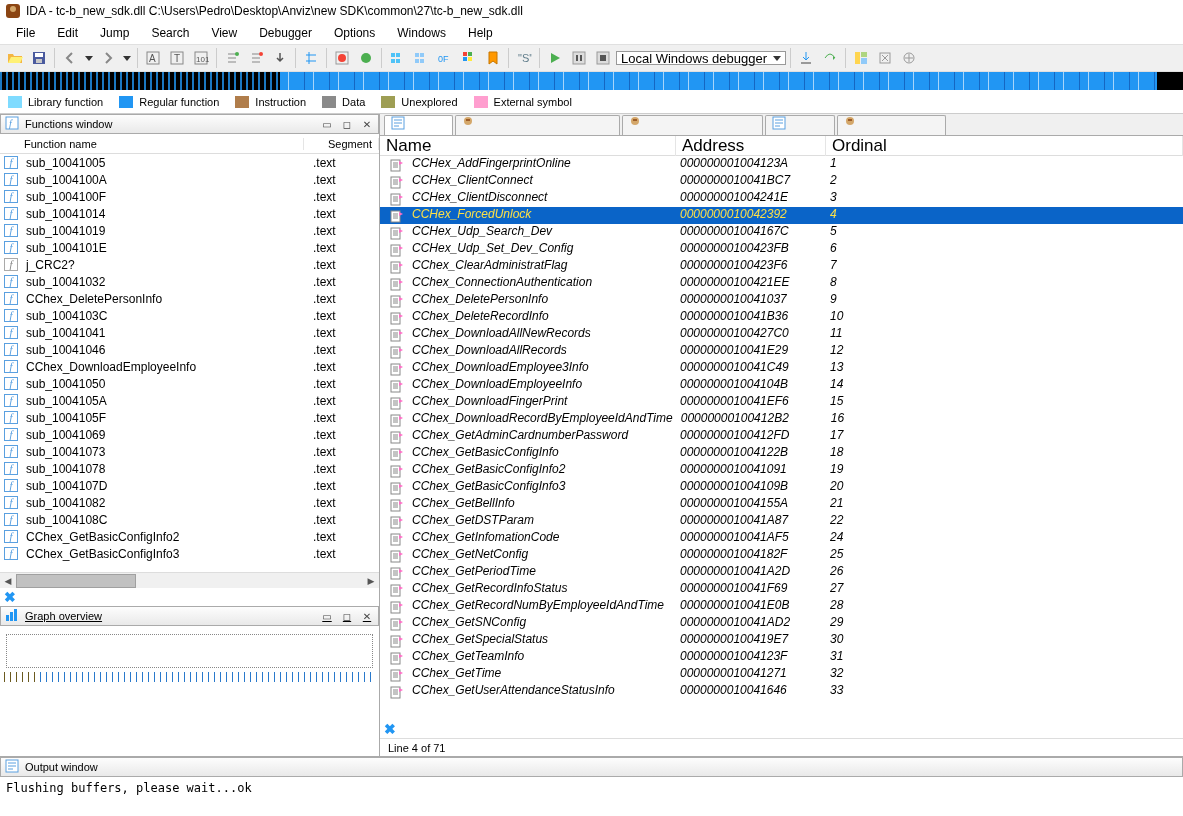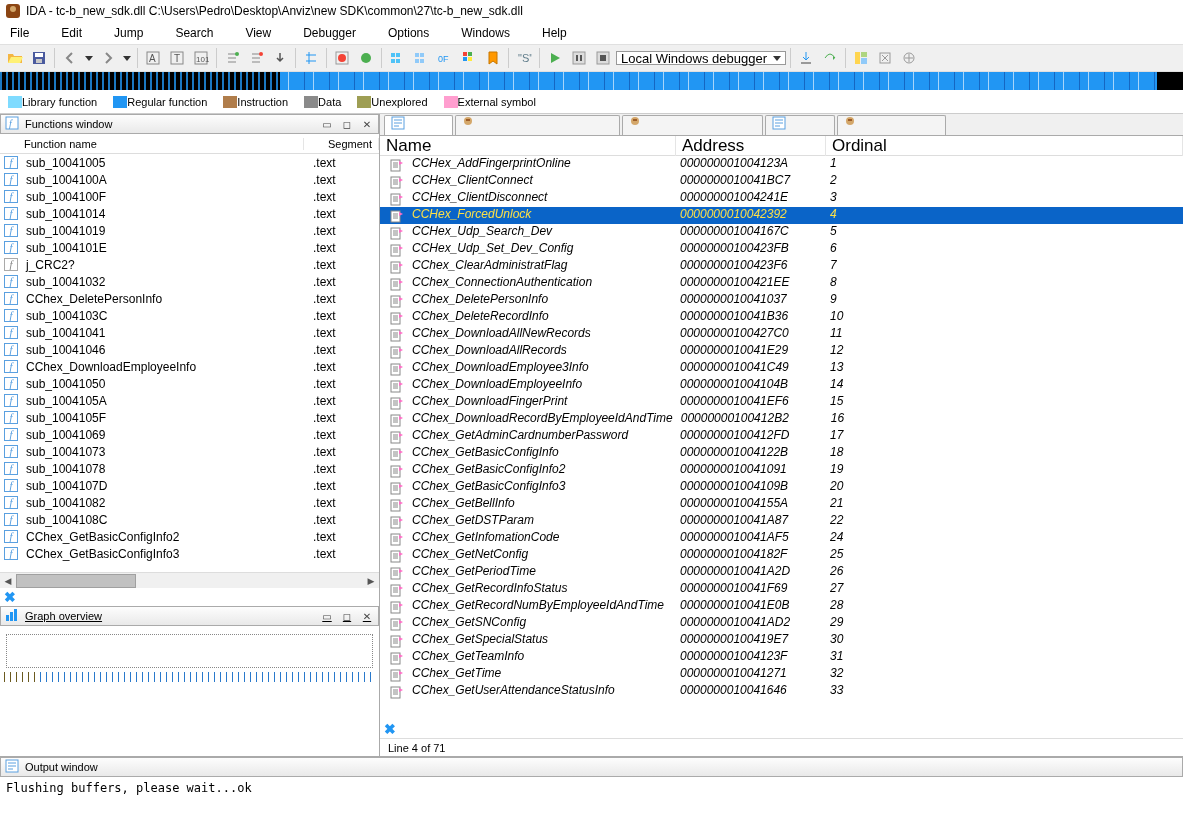--- a/index.html
+++ b/index.html
@@ -1,35 +1,35 @@
 <!DOCTYPE html>
 <html><head>
 <meta charset="utf-8">
 <style>
 * { margin:0; padding:0; box-sizing:border-box; }
 body { font-family:"Segoe UI",Tahoma,sans-serif; font-size:12px; color:#000; background:#fff; width:1183px; height:816px; overflow:hidden; display:flex; flex-direction:column; }
 .titlebar { height:22px; background:#fff; display:flex; align-items:center; padding:0 6px; gap:6px; }
 .titlebar .app-icon { width:14px; height:14px; background:#8b4513; border-radius:3px; position:relative; }
 .titlebar .app-icon::after{content:"";position:absolute;top:2px;left:4px;width:6px;height:6px;background:#d4a76a;border-radius:50%;}
 .titlebar-text { font-size:12px; }
-.menubar { height:22px; display:flex; align-items:center; padding:0 0; gap:12px; }
+.menubar { height:22px; display:flex; align-items:center; padding:0 6px; gap:2px; }
 .menubar-item { padding:2px 10px; cursor:default; }
 .toolbar { height:28px; background:#f0f0f0; border-top:1px solid #e0e0e0; border-bottom:1px solid #e0e0e0; display:flex; align-items:center; padding:0 4px; gap:2px; }
 .tbtn { width:22px; height:22px; display:flex; align-items:center; justify-content:center; cursor:default; }
 .tsep { width:1px; height:20px; background:#ccc; margin:0 2px; }
 .tbtn svg { width:16px; height:16px; }
 .combo-debugger { height:14px; min-width:160px; border:1px solid #999; background:#fff; display:flex; align-items:center; padding:0 4px; font-size:13px; gap:6px;}
 .navbar { height:18px; display:flex; }
 .navbar .black { background:#000; flex:0 0 280px; position:relative;}
 .navbar .black::before{content:"";position:absolute;inset:0;background:repeating-linear-gradient(90deg,#2196f3 0 2px,#000 2px 6px),repeating-linear-gradient(90deg,#000 0 14px,#9e8a3c 14px 16px);mix-blend-mode:screen;opacity:0.8;}
 .navbar .blue { background:#2196f3; flex:1; position:relative;}
 .navbar .blue::before{content:"";position:absolute;inset:0;background:repeating-linear-gradient(90deg,transparent 0 8px,#fff 8px 9px,transparent 9px 24px,#0d47a1 24px 25px);opacity:0.6;}
 .navbar .tail { background:#000; flex:0 0 26px;}
 .legendbar { height:24px; display:flex; align-items:center; padding:0 8px; gap:16px; border-bottom:1px solid #ccc; font-size:11px;}
-.legend-item { display:flex; align-items:center; }
+.legend-item { display:flex; align-items:center; gap:6px; }
 .legend-swatch { width:14px; height:12px; }
 .main { flex:1; display:flex; overflow:hidden; }
 .left { width:380px; display:flex; flex-direction:column; border-right:1px solid #aaa; }
 .panel-header { height:20px; background:linear-gradient(#fdfdfd,#e9e9e9); border:1px solid #aaa; display:flex; align-items:center; padding:0 4px; gap:6px; font-size:11px;}
 .panel-header .spacer{flex:1;}
 .panel-hbtn { width:14px; height:14px; display:flex; align-items:center; justify-content:center; font-size:10px; color:#444; }
 .col-headers { height:20px; display:flex; align-items:center; border-bottom:1px solid #ddd; font-size:11px; font-weight:400;}
 .col-headers > div { padding:0 6px; border-right:1px solid #e5e5e5;margin-left:18px;}
 .func-list { flex:1; overflow-y:scroll; overflow-x:hidden; font-size:12px;}
 .func-list::-webkit-scrollbar { width:16px; }

